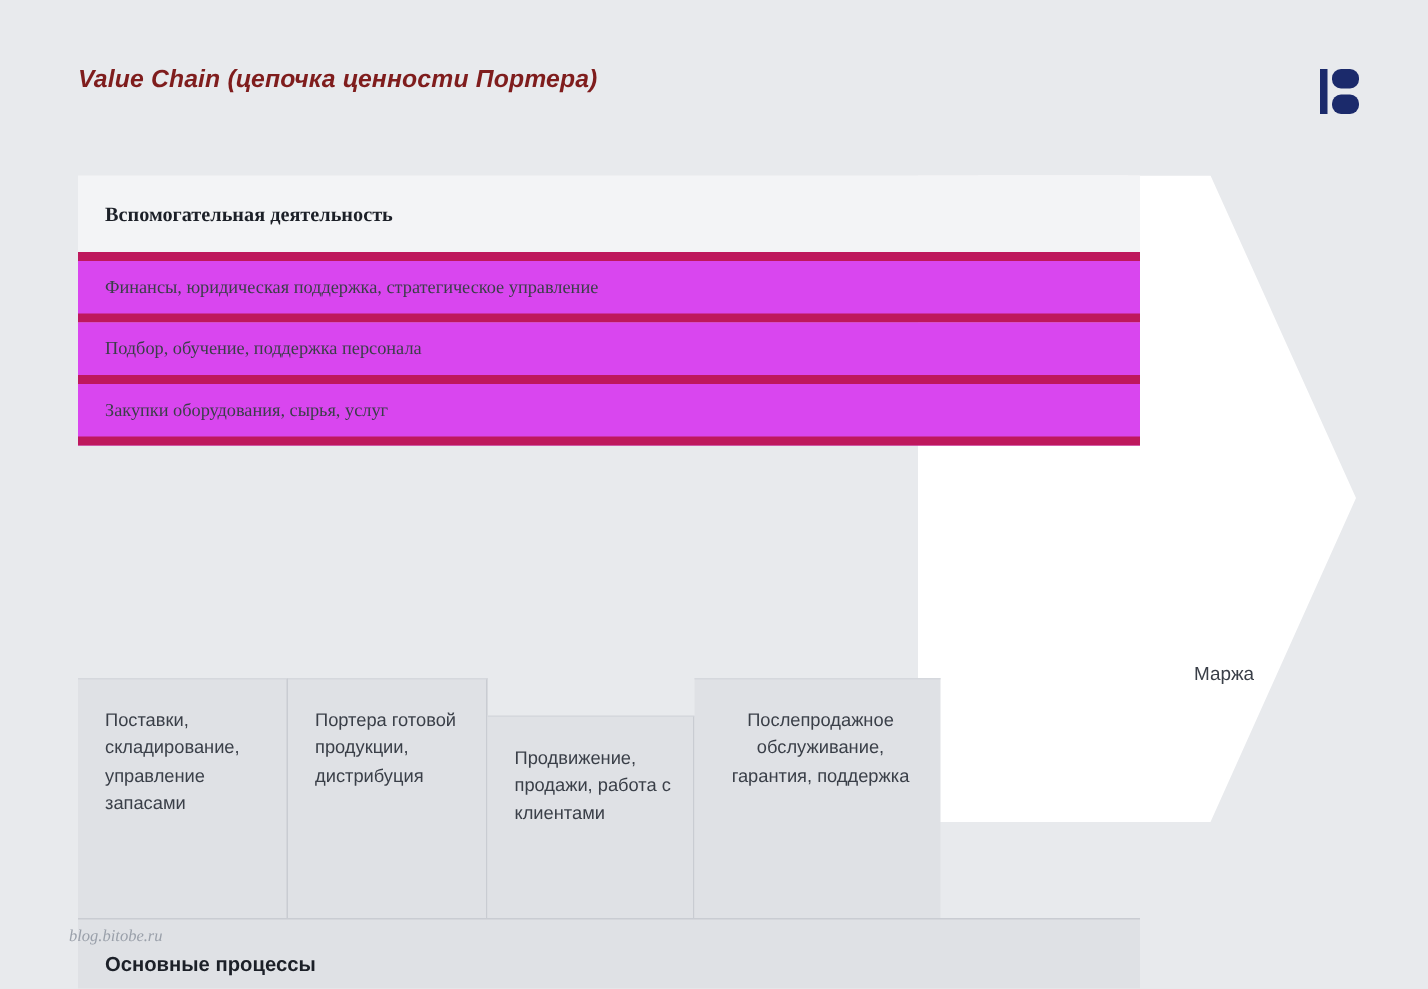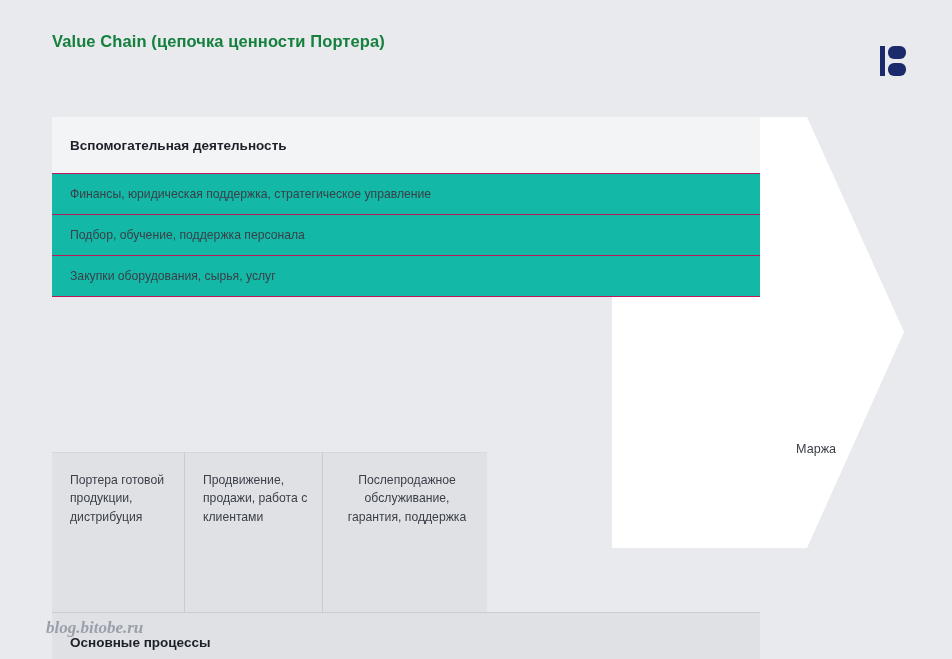--- a/index.html
+++ b/index.html
@@ -13,25 +13,26 @@
     font-family: "Liberation Sans", sans-serif;
     color: #2b2f36;
     overflow: hidden;
     position: relative;
   }
 
   
   .page-title {
     position: absolute;
     left: 52px;
-    top: 32px;
+    top: 44px;
     font-size: 16.5px;
     font-weight: bold;
     letter-spacing: 0.1px;
-    color: #15803d;
+    color: #7f1d1d;
+    font-style: italic;
   }
   .brand-logo {
     position: absolute;
     right: 46px;
     top: 46px;
     width: 26px;
     height: 30px;
   }
 
   
@@ -54,35 +55,36 @@
 
   
   .support-wrap {
     position: absolute;
     left: 0;
     top: 0;
     width: 708px;
   }
   .band {
     box-sizing: border-box;
-    border-bottom: 1px solid #be185d;
+    border-bottom: 6px solid #be185d;
     padding: 0 18px;
     display: flex;
     align-items: center;
+    font-family: Liberation Serif, serif;
   }
   .band-header {
     height: 57px;
     background: #f3f4f6;
     font-size: 13.5px;
     font-weight: bold;
     color: #1c2028;
   }
   .band-row {
     height: 41px;
-    background: #14b8a6;
+    background: #d946ef;
     font-size: 12.2px;
     color: #3a3f48;
   }
 
   
   .primary-row {
     position: absolute;
     left: 0;
     top: 335px;
     width: 708px;
@@ -127,23 +129,22 @@
     font-size: 12.6px;
     color: #3a3f48;
   }
 
   .footer-note {
     position: absolute;
     left: 46px;
     top: 618px;
     font-family: "Liberation Serif", serif;
     font-style: italic;
-    font-size: 17px;
+    font-size: 11px;
     color: #9aa0aa;
-    font-weight: bold;
   }
 </style>
 </head>
 <body>
 
 <div class="page-title">Value Chain (цепочка ценности Портера)</div>
 
 <div class="brand-logo">
   <svg width="26" height="30" viewBox="0 0 26 30" xmlns="http://www.w3.org/2000/svg">
     <rect x="0" y="0" width="5" height="30" fill="#1b2a6b"></rect>
@@ -160,22 +161,23 @@
   </svg>
 
   <div class="support-wrap">
     <div class="band band-header">Вспомогательная деятельность</div>
     <div class="band band-row">Финансы, юридическая поддержка, стратегическое управление</div>
     <div class="band band-row">Подбор, обучение, поддержка персонала</div>
     <div class="band band-row">Закупки оборудования, сырья, услуг</div>
   </div>
 
   <div class="primary-row">
+    <div class="primary-cell" style="width:140px;">Поставки, складирование, управление запасами</div>
     <div class="primary-cell" style="width:133px;">Портера готовой продукции, дистрибуция</div>
-    <div class="primary-cell" style="width:138px;">Продвижение, продажи, работа с клиентами</div>
+    <div class="primary-cell" style="width:138px;margin-top:25px;">Продвижение, продажи, работа с клиентами</div>
     <div class="primary-cell" style="width:164px;">Послепродажное обслуживание, гарантия, поддержка</div>
   </div>
 
   <div class="footer-band">Основные процессы</div>
 
   <div class="margin-label">Маржа</div>
 </div>
 
 <div class="footer-note">blog.bitobe.ru</div>
 

